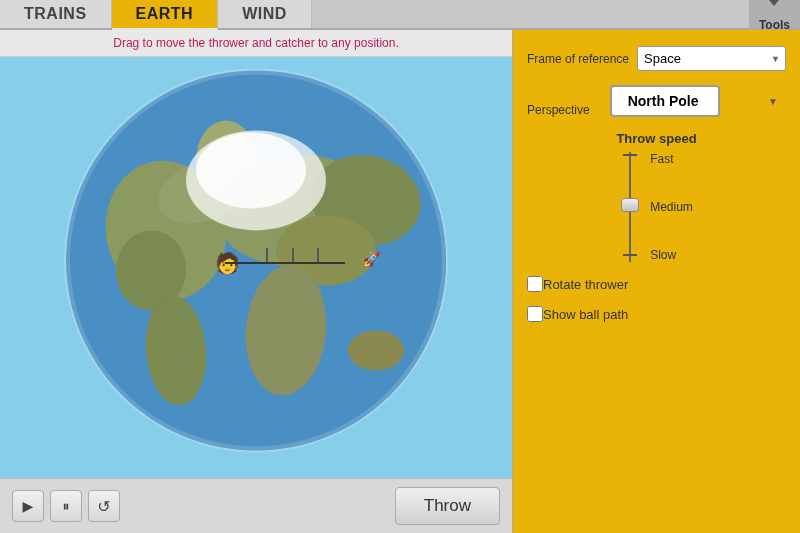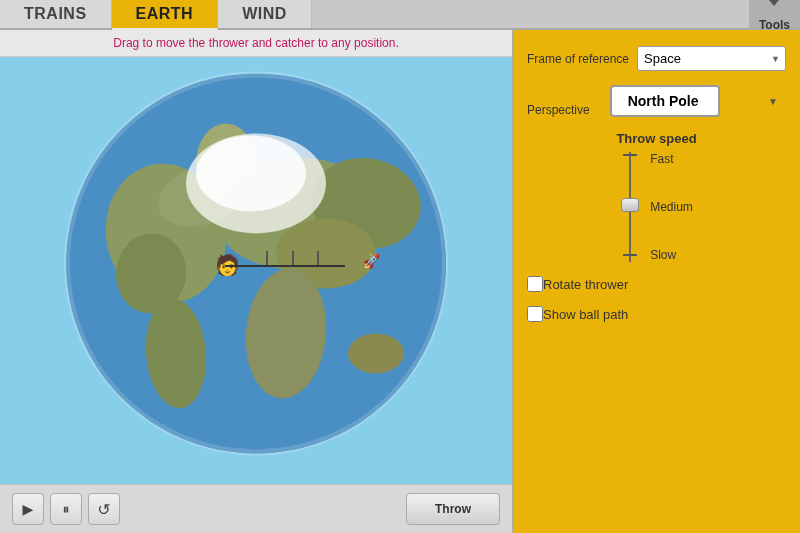--- a/index.html
+++ b/index.html
@@ -171,22 +171,22 @@
       cursor: pointer;
       font-size: 14px;
       color: #444;
     }
     .throw-btn {
       margin-left: auto;
       padding: 8px 28px;
       background: linear-gradient(to bottom, #f0f0f0, #d0d0d0);
       border: 1px solid #aaa;
       border-radius: 4px;
-      font-size: 12px;
-      font-weight: bold;
+      font-size: 17px;
+      font-weight: normal;
       color: #333;
       cursor: pointer;
     }
 
     
     .right-panel {
       width: 288px;
       background: #eab308;
       border-left: 1px solid #aaa;
       padding: 16px 14px;

